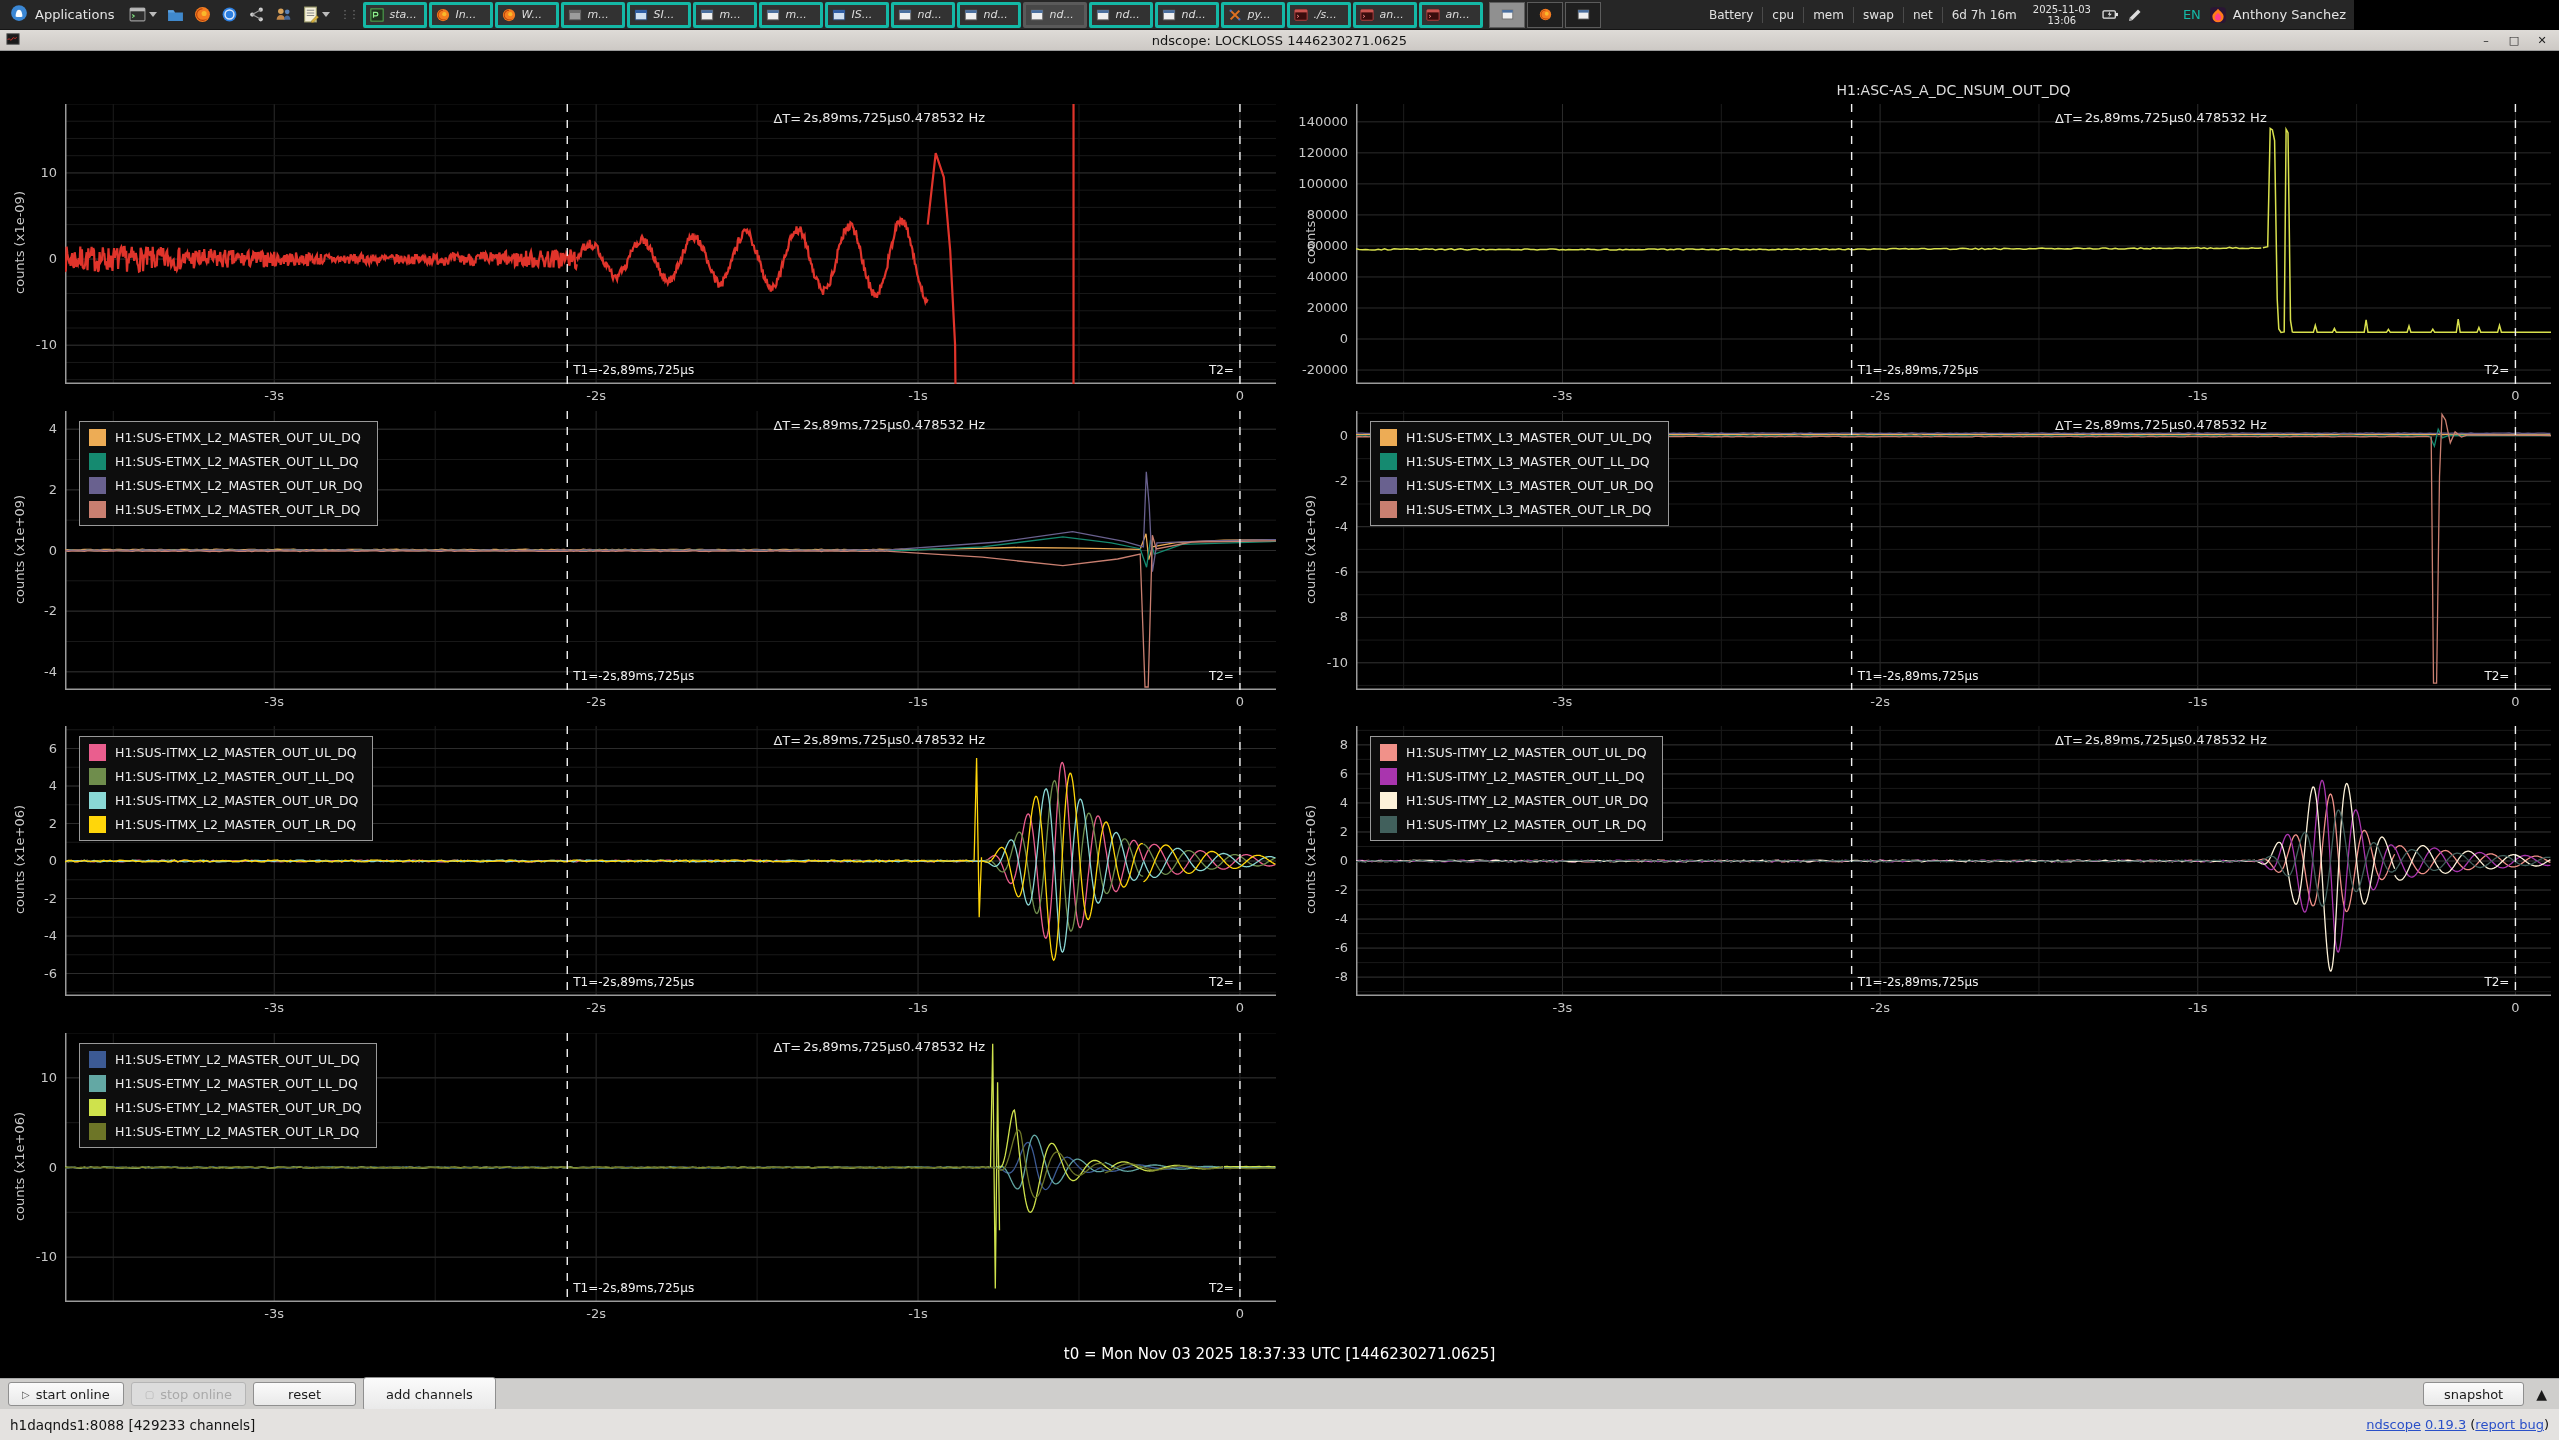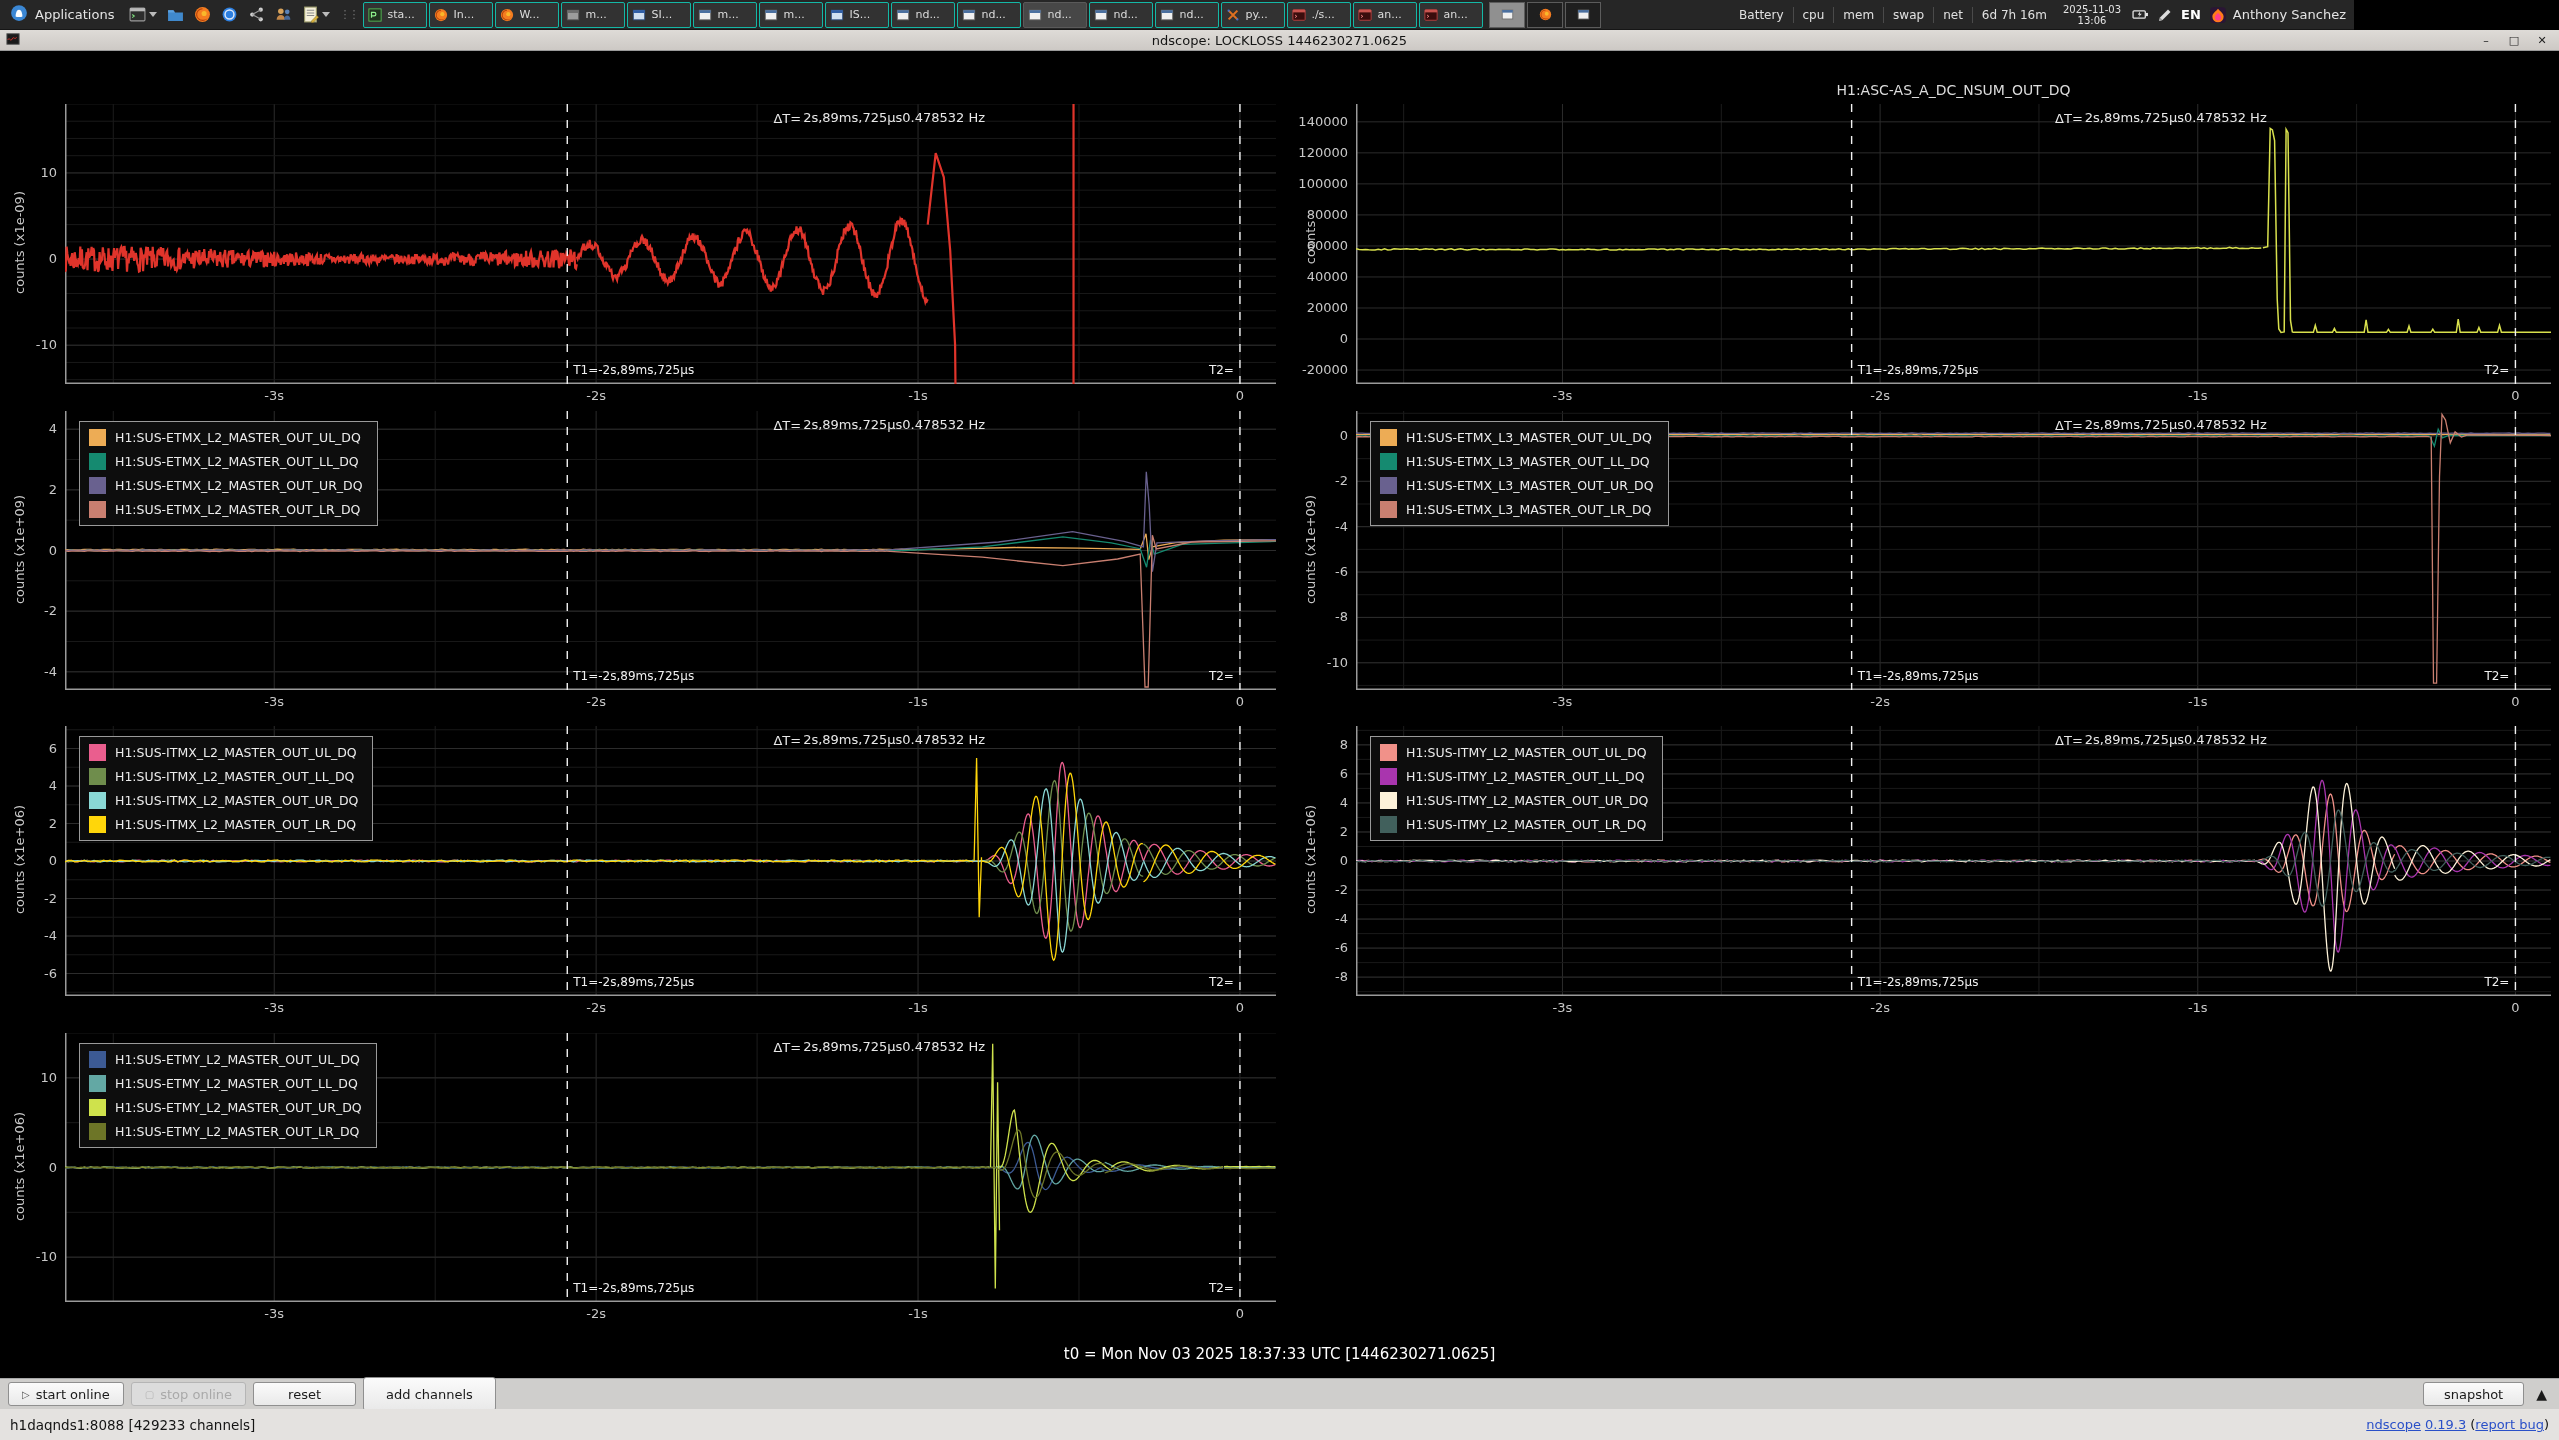--- a/index.html
+++ b/index.html
@@ -8,32 +8,32 @@
 
   
   #taskbar{position:absolute;left:0;top:0;width:2354px;height:30px;background:#262626;
            display:flex;align-items:center;color:#e4e4e4;font-size:13px;border-bottom:1px solid #161616;box-sizing:border-box;}
   #apps-btn{display:flex;align-items:center;gap:7px;padding:0 10px;height:30px;cursor:default;}
   .launcher{display:flex;align-items:center;height:30px;padding:0 5px;}
   .chev{width:0;height:0;border-left:4px solid transparent;border-right:4px solid transparent;border-top:5px solid #bbb;margin-left:3px;}
   .grip{color:#777;font-size:11px;letter-spacing:-2px;margin:0 6px 0 4px;}
   #tb-windows{display:flex;align-items:center;height:30px;gap:2px;}
   .tb-win{display:flex;align-items:center;gap:5px;width:64px;height:26px;background:#323232;
-          border:1px solid #14b8a6;border-radius:2px;padding:0 4px;box-sizing:border-box;overflow:hidden;}
+          border:3px solid #14b8a6;border-radius:2px;padding:0 4px;box-sizing:border-box;overflow:hidden;font-style:italic;}
   .tb-win.active{background:#474747;border-color:#5a5a5a;}
   .tb-win span{font-size:11px;color:#ddd;white-space:nowrap;overflow:hidden;}
   #tb-pager{display:flex;align-items:center;gap:2px;margin-left:6px;}
   .pager-ws{width:34px;height:24px;background:#1f1f1f;border:1px solid #5c5c5c;display:flex;align-items:center;justify-content:center;}
   .pager-ws.active{background:#909090;}
   #tb-right{margin-left:auto;display:flex;align-items:center;gap:0;height:30px;}
   .tb-mon{padding:0 9px;font-size:12px;color:#e0e0e0;border-left:1px solid #4a4a4a;height:16px;display:flex;align-items:center;}
   .tb-mon:first-child{border-left:none;}
   #tb-clock{display:flex;flex-direction:column;align-items:center;justify-content:center;font-size:10px;line-height:11px;padding:0 7px;}
   .tb-iconbtn{display:flex;align-items:center;justify-content:center;height:30px;padding:0 4px;}
-  #tb-lang{color:#ffffff;font-weight:bold;font-size:13px;padding:0 4px;}
+  #tb-lang{color:#14b8a6;font-weight:normal;font-size:13px;padding:0 4px;margin-left:32px;}
   #tb-user{padding:0 8px 0 2px;font-size:13px;}
 
   
   #titlebar{position:absolute;left:0;top:30px;width:2559px;height:21px;
             background:linear-gradient(#dedbd7,#cdc9c5);display:flex;align-items:center;
             font-size:13px;color:#141414;border-bottom:1px solid #9a9a9a;box-sizing:border-box;}
   #titlebar .wicon{margin-left:6px;}
   #win-title{position:absolute;left:0;width:100%;text-align:center;}
   #win-ctrls{margin-left:auto;display:flex;align-items:center;gap:14px;padding-right:10px;z-index:2;}
   .wctl{width:14px;height:14px;display:flex;align-items:center;justify-content:center;color:#222;font-size:11px;}

